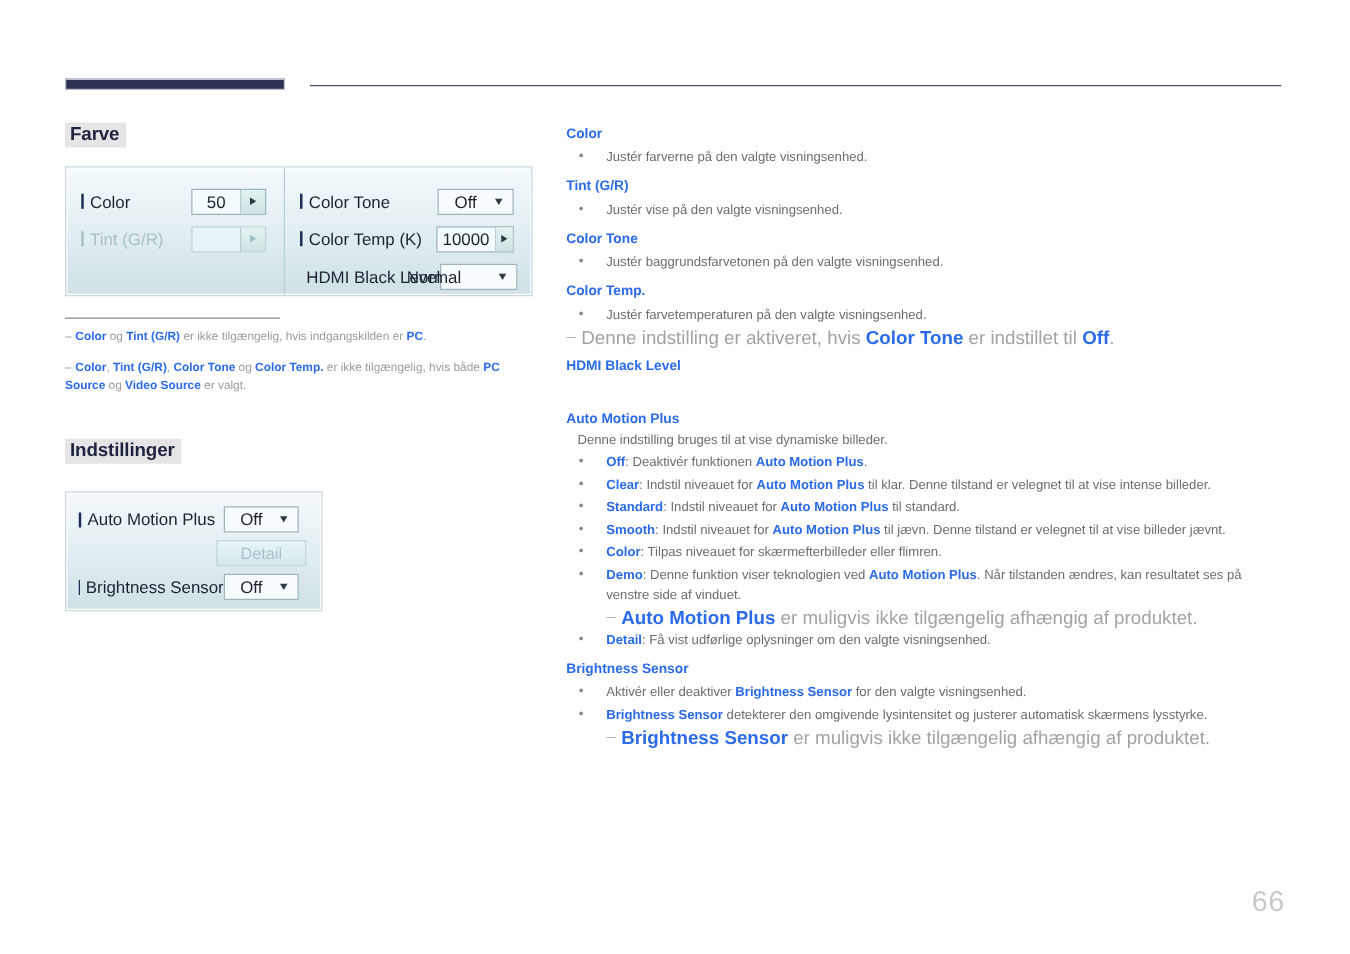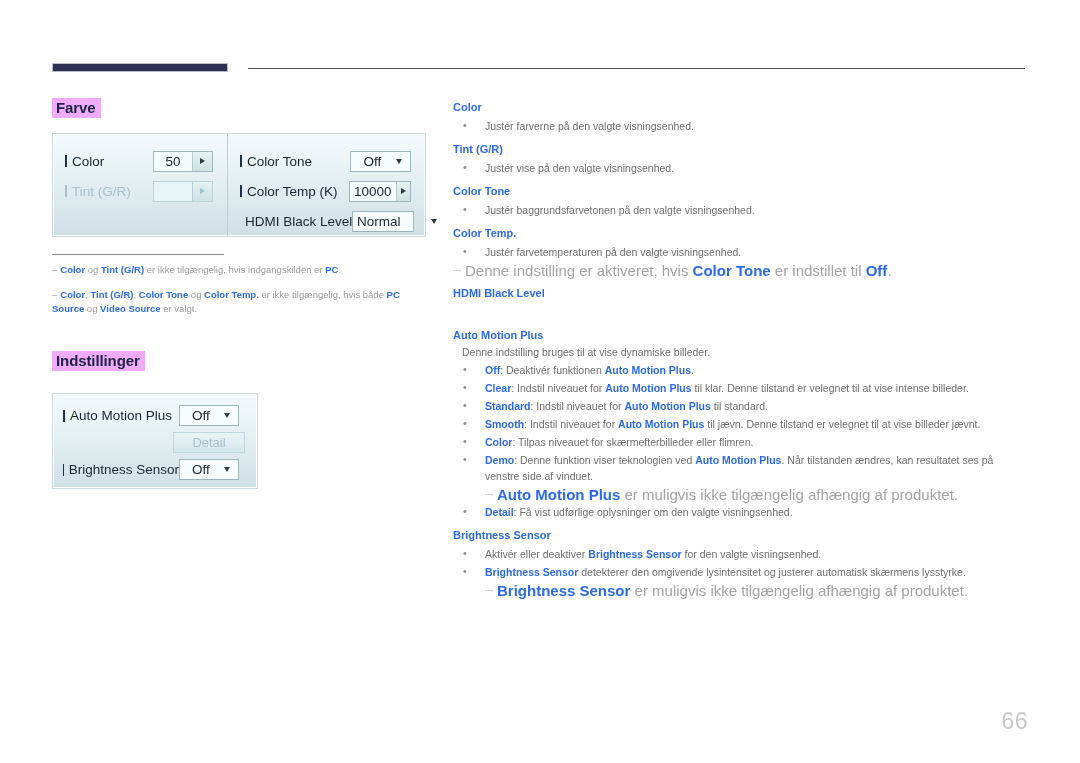--- a/index.html
+++ b/index.html
@@ -44,21 +44,21 @@
     height: 1px;
     background: #4c4f6b;
   }
 
   
   .section-heading {
     position: absolute;
     font-size: 15px;
     font-weight: bold;
     color: #1d2340;
-    background: #f0abfc;
+    background: #e5e5e5;
     padding: 1px 5px 2px 4px;
     letter-spacing: -0.1px;
     line-height: 17px;
   }
 
   
   .osd {
     position: absolute;
     display: flex;
     background: linear-gradient(to bottom, #f4fafd 0%, #e7f1f4 38%, #cfe0e5 100%);
@@ -99,21 +99,21 @@
     color: #a9c0c8;
   }
   .osd-label.disabled::before {
     background: #a9c0c8;
   }
 
   
   .field {
     display: flex;
     align-items: center;
-    justify-content: space-between;
+    justify-content: flex-end;
     height: 21px;
     box-sizing: border-box;
     background: #eef8fb;
     border: 1px solid #9fb5bd;
     font-size: 13.5px;
     color: #1c2430;
     position: relative;
   }
   .field .value {
     flex: 1;

